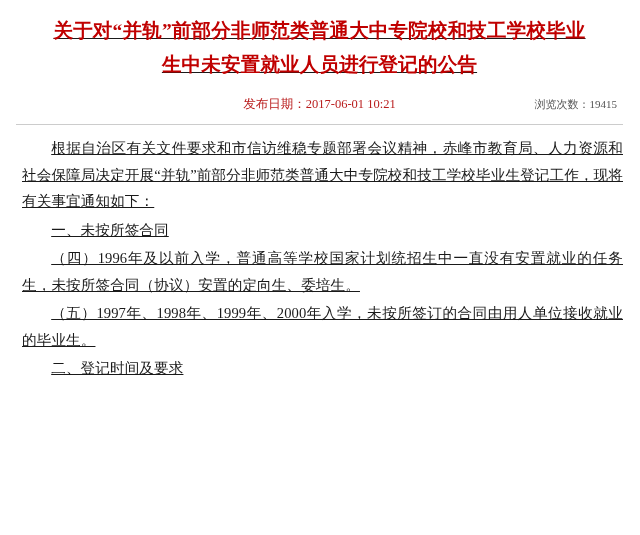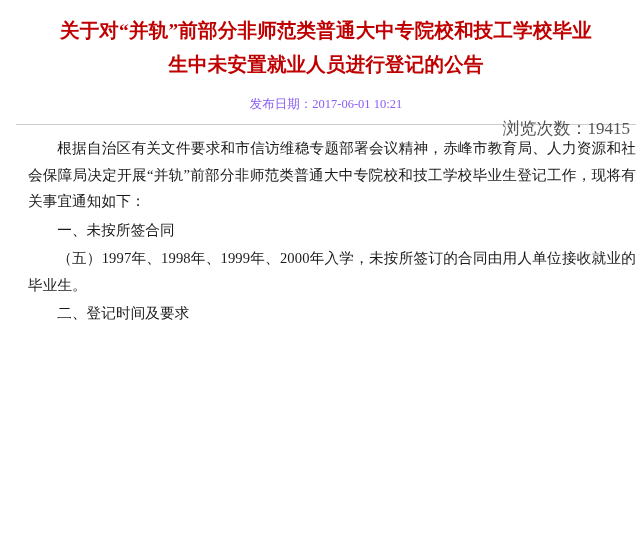--- a/index.html
+++ b/index.html
@@ -11,22 +11,23 @@
     height: 535px;
     background: #ffffff;
     font-family: "Liberation Serif", "DejaVu Serif", serif;
     color: #1a1a1a;
     overflow: hidden;
   }
   .page {
     width: 640px;
     height: 534px;
     box-sizing: border-box;
-    padding: 10px 4px 0 16px;
+    padding: 10px 17px 0 16px;
     position: relative;
+    text-decoration: underline;
   }
   .title {
     color: #c00000;
     font-weight: bold;
     font-size: 19.5px;
     line-height: 34px;
     text-align: center;
     letter-spacing: 0.2px;
     padding: 4px 6px 0 6px;
   }
@@ -37,37 +38,36 @@
     position: relative;
     height: 26px;
     margin-top: 14px;
   }
   .meta .date {
     position: absolute;
     left: 0;
     right: 0;
     text-align: center;
     font-size: 12.5px;
-    color: #8b5cf6;
+    color: #b91c1c;
   }
   .meta .views {
     position: absolute;
     right: 6px;
     top: 1px;
-    font-size: 17px;
+    font-size: 11px;
     color: #555;
-    margin-top: 20px;
   }
   .rule {
     border: 0;
     border-top: 1px solid #cccccc;
     margin: 2px 0 10px 0;
   }
   .body-text p {
-    margin: 0 0 2px 12px;
+    margin: 0 0 2px 6px;
     font-size: 14.6px;
     line-height: 26.5px;
     text-align: justify;
     text-justify: inter-ideograph;
     letter-spacing: 0.1px;
   }
   .indent2 {
     text-indent: 2em;
   }
   .section-head {
@@ -92,18 +92,19 @@
   <div class="meta">
     <div class="date">发布日期：2017-06-01 10:21</div>
     <div class="views">浏览次数：19415</div>
   </div>
 
   <hr class="rule">
 
   <div class="body-text">
     <p class="indent2">根据自治区有关文件要求和市信访维稳专题部署会议精神，赤峰市教育局、人力资源和社会保障局决定开展“并轨”前部分非师范类普通大中专院校和技工学校毕业生登记工作，现将有关事宜通知如下：</p>
     <p class="section-head gap-top">一、未按所签合同</p>
+    <p class="indent2">（四）1996年及以前入学，普通高等学校国家计划统招生中一直没有安置就业的任务生，未按所签合同（协议）安置的定向生、委培生。</p>
     <p class="indent2">（五）1997年、1998年、1999年、2000年入学，未按所签订的合同由用人单位接收就业的毕业生。</p>
     <p class="section-head gap-top">二、登记时间及要求</p>
 
   </div>
 
 </div>
 
 </body></html>

